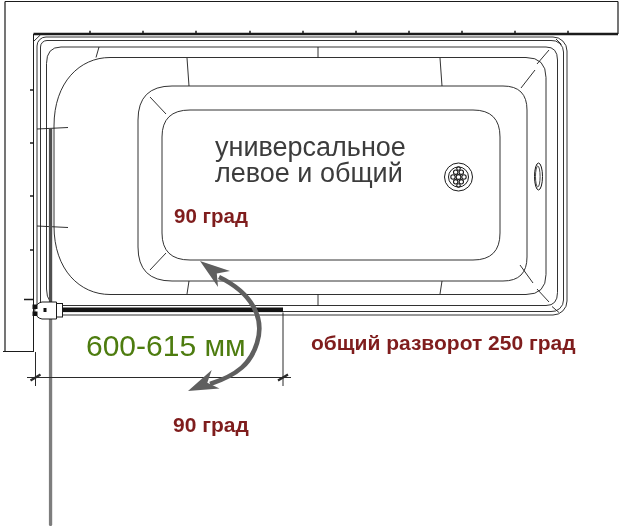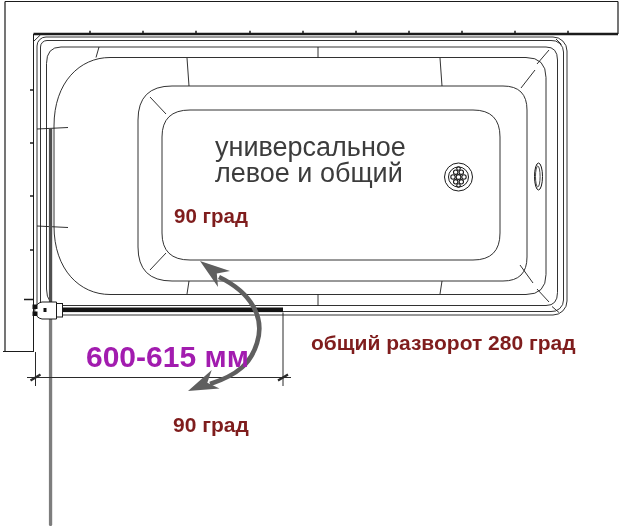--- a/index.html
+++ b/index.html
@@ -2,21 +2,21 @@
 <html><head>
 <meta charset="utf-8">
 <style>
   html,body{margin:0;padding:0;background:#ffffff;}
   .canvas{position:relative;width:620px;height:530px;background:#fff;overflow:hidden;
           font-family:"Liberation Sans", sans-serif;}
   .canvas svg{position:absolute;left:0;top:0;}
   .label{position:absolute;color:#7f1d1d;white-space:nowrap;}
   .tub-label{left:204px;top:134px;font-size:27px;line-height:26px;font-weight:400;color:#3c3c3c;margin-left:11px;}
   .angle-top{left:174px;top:204px;font-size:20.5px;font-weight:bold;}
-  .dim-label{left:86px;top:340px;font-size:30px;font-weight:700;color:#a21caf;}
+  .dim-label{left:86px;top:329px;font-size:30px;font-weight:400;color:#4d7c0f;}
   .total-rot{left:311px;top:331px;font-size:21px;font-weight:bold;}
   .angle-bottom{left:173px;top:413px;font-size:21px;font-weight:bold;}
 </style>
 </head>
 <body>
 
 <div class="canvas">
 
 <svg width="620" height="530" viewBox="0 0 620 530">
 
@@ -112,17 +112,17 @@
 
   <div class="label tub-label">
     <div>универсальное</div>
     <div>левое и общий</div>
   </div>
 
   <div class="label angle-top">90 град</div>
 
   <div class="label dim-label">600-615 мм</div>
 
-  <div class="label total-rot">общий разворот 280 град</div>
+  <div class="label total-rot">общий разворот 250 град</div>
 
   <div class="label angle-bottom">90 град</div>
 
 </div>
 
 </body></html>

